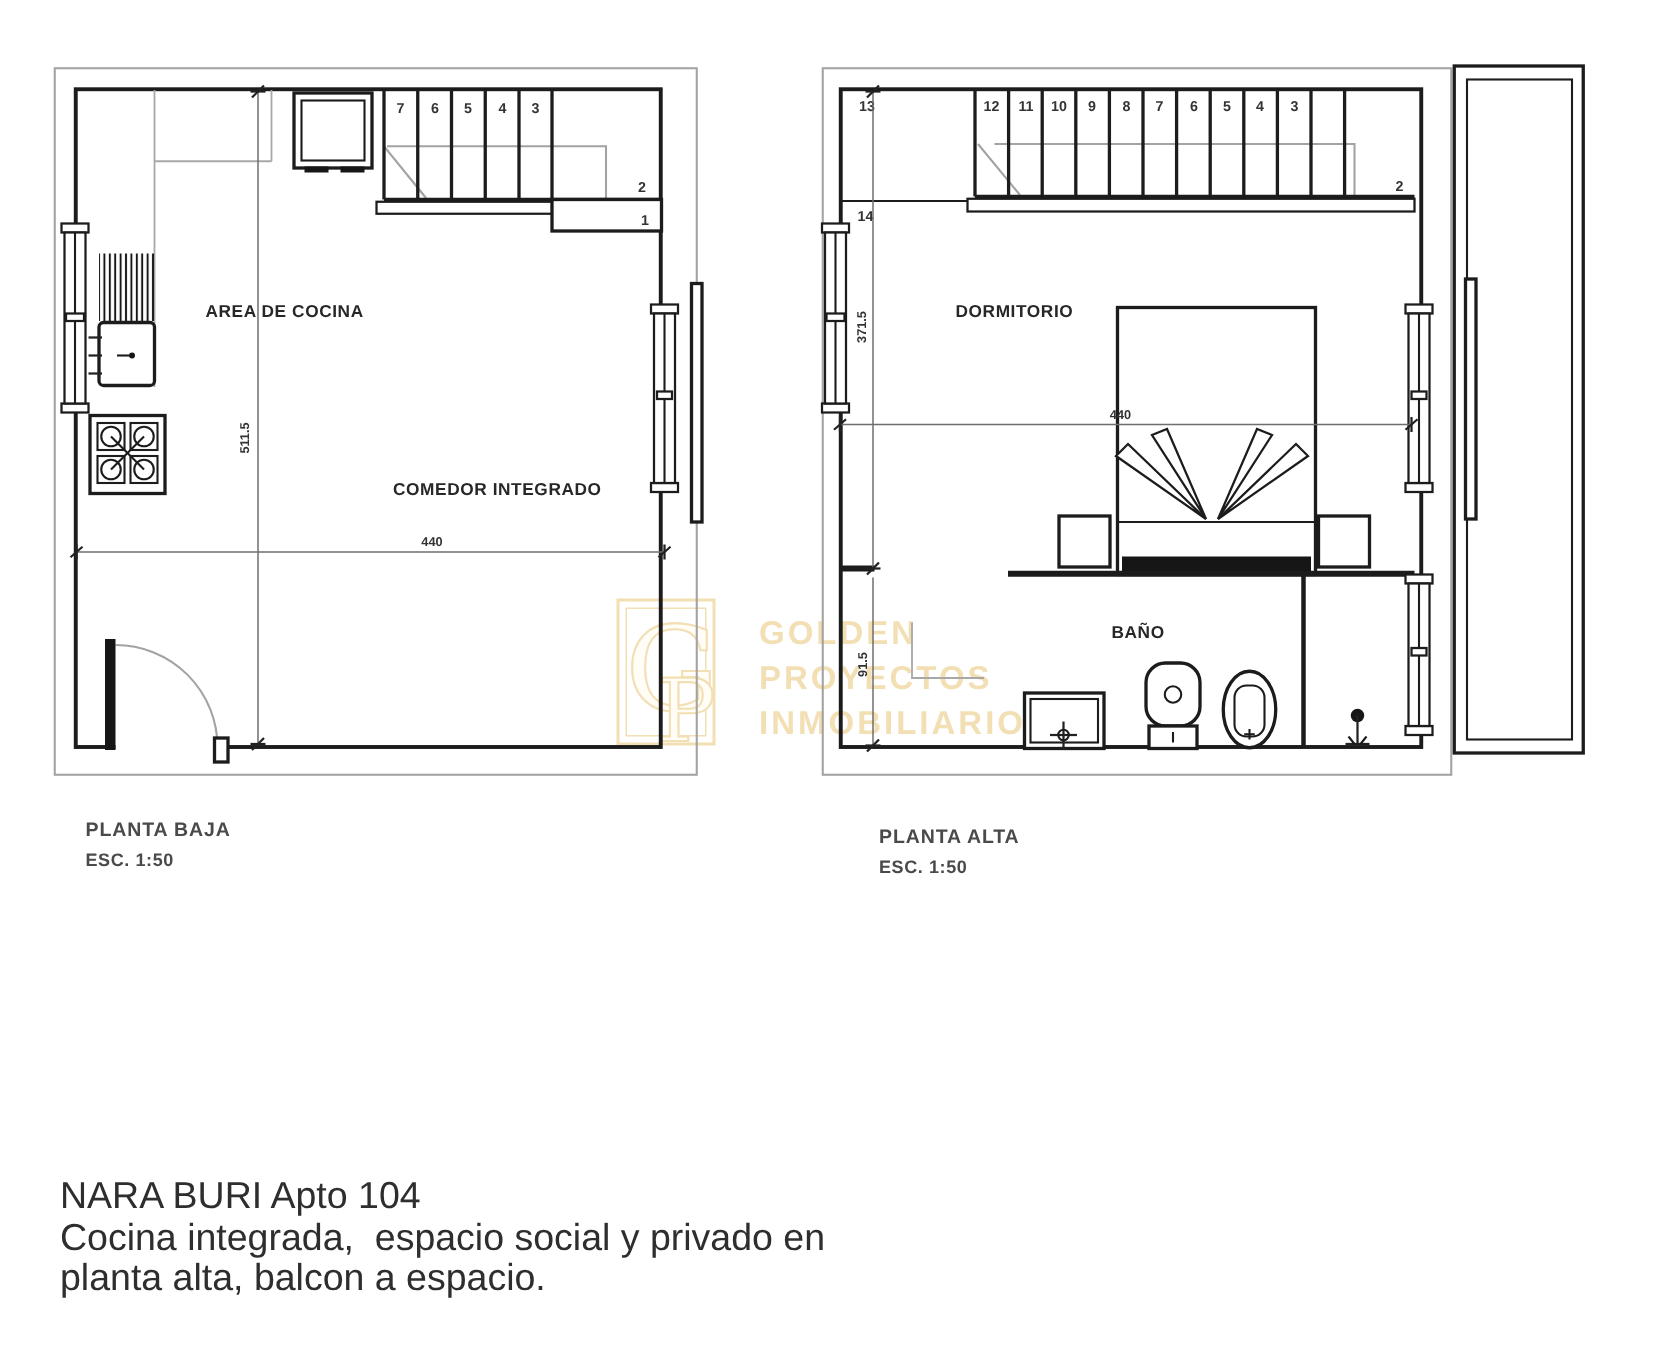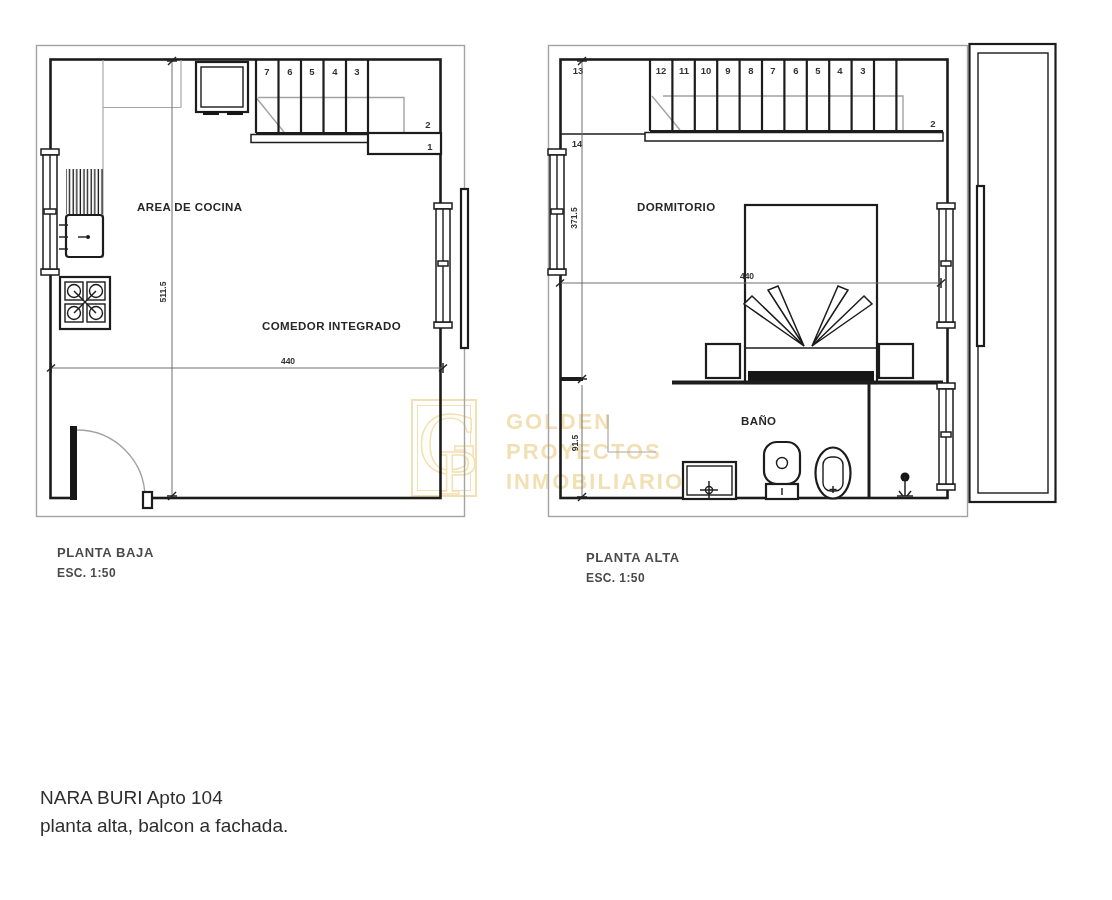--- a/index.html
+++ b/index.html
@@ -22,21 +22,21 @@
   .num{font:bold 9.5px "Liberation Sans",sans-serif;fill:#333}
   .dimtxt{font:bold 8.5px "Liberation Sans",sans-serif;fill:#333}
   .ptitle{font:bold 13px "Liberation Sans",sans-serif;fill:#4a4a4a;letter-spacing:.6px}
   .pscale{font:bold 12px "Liberation Sans",sans-serif;fill:#4a4a4a;letter-spacing:.4px}
   .wmtxt{font:bold 22px "Liberation Sans",sans-serif;fill:var(--wm,#f2dfb4);letter-spacing:2px}
   .wmletter{font:400 78px "DejaVu Serif",serif;fill:#fffdf6;stroke:var(--wm,#f2dfb4);stroke-width:1.4}
   .wmletter2{font:400 58px "DejaVu Serif",serif;fill:#fffdf6;stroke:var(--wm,#f2dfb4);stroke-width:1.4}
   .wmbox{fill:none;stroke:var(--wm,#f2dfb4);stroke-width:2}
   .wmbox2{fill:none;stroke:var(--wm,#f2dfb4);stroke-width:1}
   #description{position:absolute;left:40px;top:784px;color:#2e2e2e;
-               font-size:19px;line-height:27.5px;}
+               font-size:25px;line-height:27.5px;}
   #description div{white-space:pre;}
 </style>
 </head>
 <body>
 
 <div id="canvas">
 
 <svg width="1112" height="900" viewBox="0 0 1112 900">
   <defs>
     <pattern id="hatchV" width="3.6" height="6" patternUnits="userSpaceOnUse">
@@ -315,16 +315,17 @@
     <text class="lbl" x="637" y="211">DORMITORIO</text>
     <text class="lbl" x="741" y="425">BAÑO</text>
 
     <text class="ptitle" x="586" y="562">PLANTA ALTA</text>
     <text class="pscale" x="586" y="582">ESC. 1:50</text>
   </g>
 </svg>
 
 <div id="description">
   <div>NARA BURI Apto 104</div>
-  <div>planta alta, balcon a fachada.</div>
+  <div>Cocina integrada,  espacio social y privado en</div>
+  <div>planta alta, balcon a espacio.</div>
 </div>
 
 </div>
 
 </body></html>

